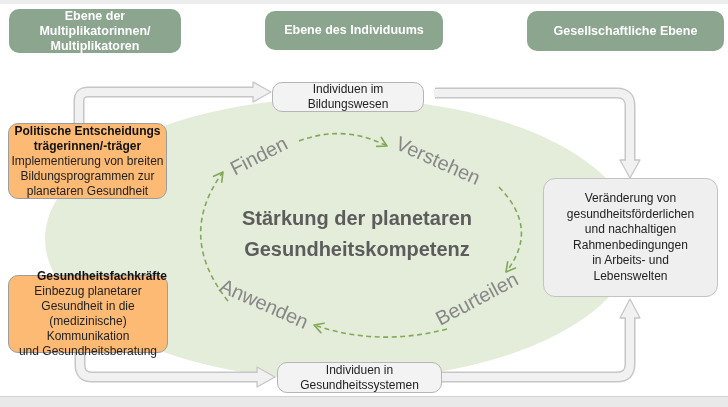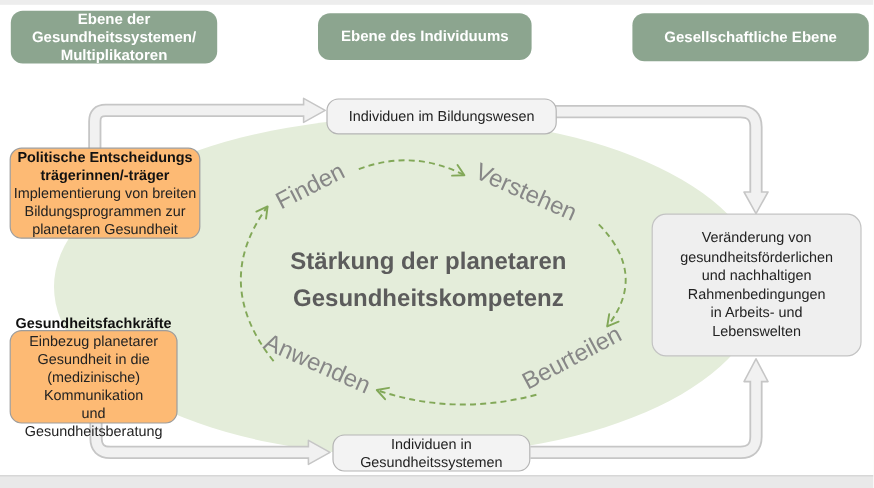--- a/index.html
+++ b/index.html
@@ -90,36 +90,36 @@
   </svg>
 
   <div class="cycle-word" style="left:259px;top:156px;--rot:-27deg">Finden</div>
   <div class="cycle-word" style="left:438px;top:161px;--rot:24deg">Verstehen</div>
   <div class="cycle-word" style="left:477px;top:299px;--rot:-28deg">Beurteilen</div>
   <div class="cycle-word" style="left:264px;top:304px;--rot:24deg">Anwenden</div>
 
   <div class="cycle-title">Stärkung der planetaren
 Gesundheitskompetenz</div>
 
-  <div class="level-box" style="left:9px;top:9px;width:172px;height:44px;">Ebene der Gesundheitssystemen/
+  <div class="level-box" style="left:9px;top:9px;width:172px;height:44px;">Ebene der Multiplikatorinnen/
 Multiplikatoren</div>
   <div class="level-box" style="left:265px;top:11px;width:178px;height:39px;">Ebene des Individuums</div>
   <div class="level-box" style="left:527px;top:11px;width:197px;height:40px;">Gesellschaftliche Ebene</div>
 
-  <div class="gray-box light" style="left:272px;top:82px;width:192px;height:30px;">Individuen im Bildungswesen</div>
+  <div class="gray-box light" style="left:272px;top:82px;width:152px;height:30px;">Individuen im Bildungswesen</div>
 
   <div class="gray-box" style="left:8px;top:123px;width:159px;height:76px;">
     <div class="bx-title">Politische Entscheidungs
 trägerinnen/-träger</div>
     <div>Implementierung von breiten
 Bildungsprogrammen zur
 planetaren Gesundheit</div>
   </div>
 
-  <div class="gray-box" style="left:8px;top:275px;width:140px;height:78px;">
+  <div class="gray-box" style="left:8px;top:275px;width:160px;height:78px;align-items:flex-end;">
     <div class="bx-title">Gesundheitsfachkräfte</div>
     <div>Einbezug planetarer
 Gesundheit in die
 (medizinische) Kommunikation
 und Gesundheitsberatung</div>
   </div>
 
   <div class="gray-box light" style="left:277px;top:362px;width:165px;height:31px;border-radius:10px;">Individuen in
 Gesundheitssystemen</div>
 

